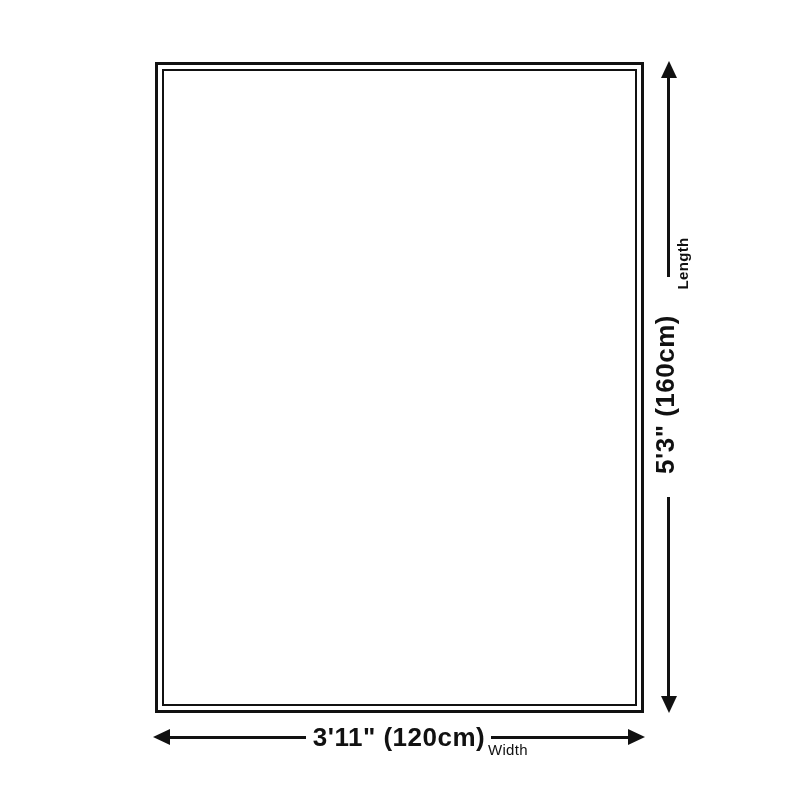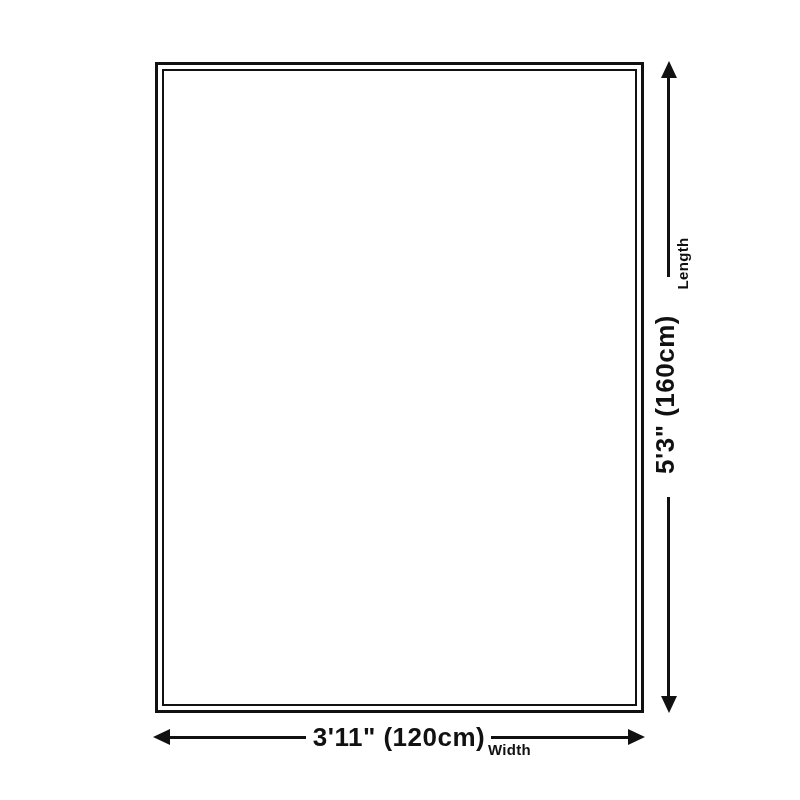--- a/index.html
+++ b/index.html
@@ -107,21 +107,21 @@
     font-size: 26px;
     font-weight: 700;
     letter-spacing: 0.5px;
     white-space: nowrap;
   }
   .wid-label {
     position: absolute;
     left: 488px;
     top: 741px;
     font-size: 15px;
-    font-weight: 700;
+    font-weight: 400;
     letter-spacing: 0.3px;
     white-space: nowrap;
   }
 </style>
 </head>
 <body>
 
 <div class="canvas">
 
   <div class="rug-outer">

